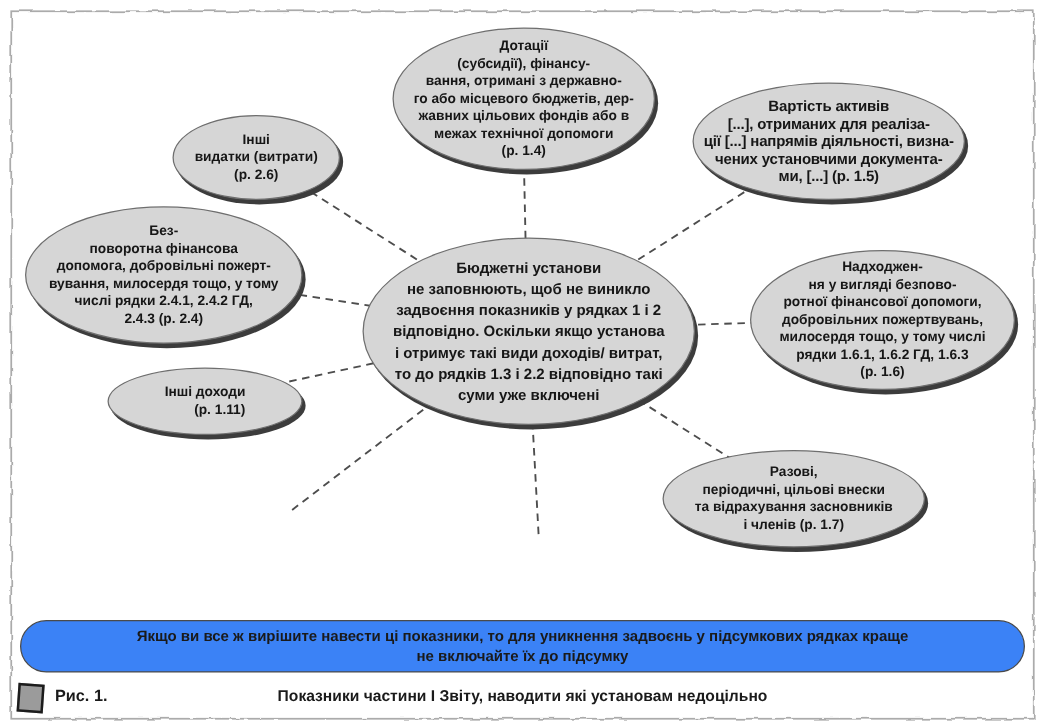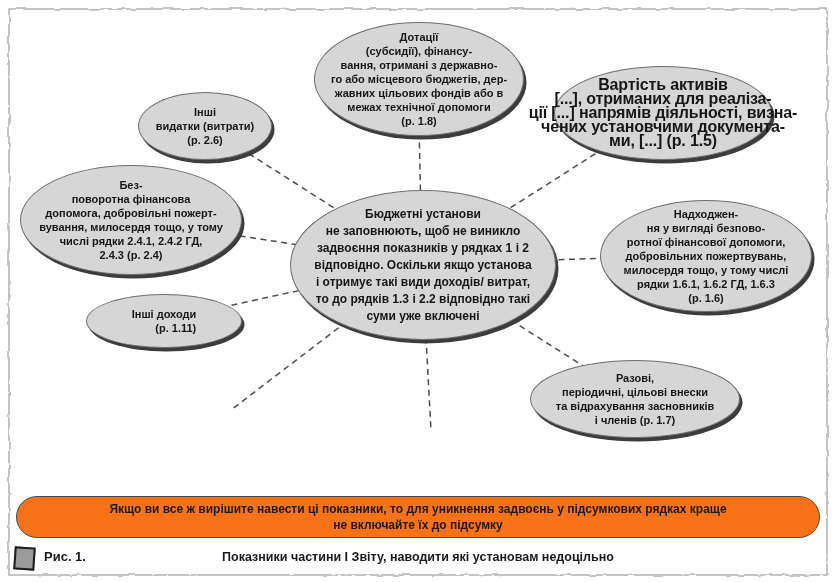--- a/index.html
+++ b/index.html
@@ -25,36 +25,36 @@
     justify-content: center;
     text-align: center;
     white-space: pre;
     font-weight: bold;
     font-size: 11px;
     line-height: 14px;
     color: #161616;
   }
   .node-center        { left: 290px; top: 190px; width: 264px; height: 148px; font-size: 12px; line-height: 17px; }
   .node-dotacii       { left: 314px; top:  22px; width: 208px; height: 112px; }
-  .node-vartist       { left: 554px; top:  66px; width: 216px; height:  92px; font-size: 16px; letter-spacing: -0.15px; text-align: center; }
+  .node-vartist       { left: 554px; top:  66px; width: 216px; height:  92px; font-size: 12px; letter-spacing: -0.15px; text-align: center; }
   .node-inshi-vydatky { left: 138px; top:  92px; width: 132px; height:  66px; }
   .node-bezpovorotna  { left:  20px; top: 165px; width: 220px; height: 108px; }
   .node-inshi-dokhody { left:  86px; top: 294px; width: 154px; height:  52px; text-align: right; }
   .node-pasyvni       { left: 152px; top: 381px; width: 158px; height:  58px; }
   .node-suma          { left: 328px; top: 380px; width: 206px; height: 100px; }
   .node-razovi        { left: 530px; top: 360px; width: 208px; height:  76px; }
   .node-nadkhodzhennia{ left: 600px; top: 200px; width: 210px; height: 110px; }
 
   .note-box {
     position: absolute;
     z-index: 2;
     left: 16px; top: 496px; width: 804px; height: 42px;
     border: 1.3px solid #4a4a4a;
     border-radius: 21px;
-    background: #f97316;
+    background: #3b82f6;
     display: flex;
     align-items: center;
     justify-content: center;
     text-align: center;
     white-space: pre-line;
     font-weight: bold;
     font-size: 12px;
     line-height: 16px;
     box-sizing: border-box;
   }
@@ -104,21 +104,21 @@
       <line x1="422" y1="264" x2="705" y2="255"></line>
     </g>
   </svg>
 
   <div class="node node-dotacii">Дотації
 (субсидії), фінансу-
 вання, отримані з державно-
 го або місцевого бюджетів, дер-
 жавних цільових фондів або в
 межах технічної допомоги
-(р. 1.8)</div>
+(р. 1.4)</div>
   <div class="node node-vartist">Вартість активів
 [...], отриманих для реаліза-
 ції [...] напрямів діяльності, визна-
 чених установчими документа-
 ми, [...] (р. 1.5)</div>
   <div class="node node-inshi-vydatky">Інші
 видатки (витрати)
 (р. 2.6)</div>
   <div class="node node-bezpovorotna">Без-
 поворотна фінансова

